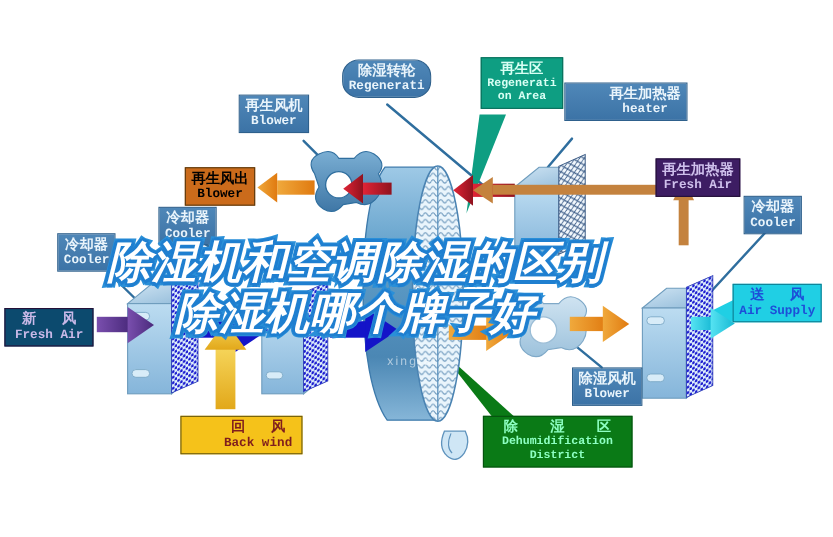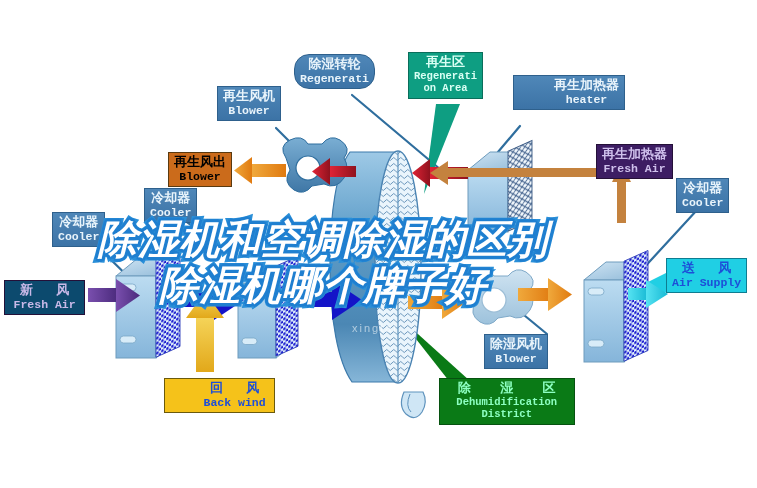--- a/index.html
+++ b/index.html
@@ -89,21 +89,21 @@
   }
   
   .lbl-cyan {
     background: #20cfe4;
     color: #1d4ed8;
     border: 1px solid #0e7d91;
   }
   
   .lbl-yellow {
     background: #f5c21a;
-    color: #1d4ed8;
+    color: #7f1d1d;
     border: 1px solid #6b5a0c;
     padding-left: 35px;
   }
 
   
   #title-overlay {
     position: absolute;
     left: 0;
     top: 216px;
     width: 646px;
@@ -352,31 +352,31 @@
 
       <g>
         <rect x="628" y="288" width="20" height="12" fill="url(#gradArrowCyan)"></rect>
         <polygon points="646,280 646,308 668,294" fill="url(#gradArrowCyan)"></polygon>
       </g>
     </g>
 
     <text x="352" y="332" font-family="Liberation Sans, sans-serif" font-size="11" letter-spacing="2" fill="#ffffff" opacity="0.55">xingtai</text>
   </svg>
 
-  <div class="label lbl-blue" style="left:294px; top:54px;border-radius:15px;">
+  <div class="label lbl-blue" style="left:311px; top:54px;border-radius:15px;">
     <span class="cn">除湿转轮</span>
     <span class="en">Regenerati</span>
   </div>
 
   <div class="label lbl-blue" style="left:217px; top:86px;">
     <span class="cn">再生风机</span>
     <span class="en">Blower</span>
   </div>
 
-  <div class="label lbl-teal" style="left:408px; top:52px;">
+  <div class="label lbl-teal" style="left:437px; top:52px;">
     <span class="cn">再生区</span>
     <span class="en small">Regenerati</span>
     <span class="en small">on Area</span>
   </div>
 
   <div class="label lbl-blue" style="left:513px; top:75px;padding-left:40px;">
     <span class="cn">再生加热器</span>
     <span class="en">heater</span>
   </div>
 
@@ -408,21 +408,21 @@
   <div class="label lbl-purple" style="left:4px; top:280px;">
     <span class="cn wide">新  风</span>
     <span class="en">Fresh Air</span>
   </div>
 
   <div class="label lbl-yellow" style="left:164px; top:378px;">
     <span class="cn wide">回  风</span>
     <span class="en">Back wind</span>
   </div>
 
-  <div class="label lbl-blue" style="left:484px; top:334px;">
+  <div class="label lbl-blue" style="left:520px; top:334px;">
     <span class="cn">除湿风机</span>
     <span class="en">Blower</span>
   </div>
 
   <div class="label lbl-green" style="left:439px; top:378px;">
     <span class="cn wide2">除  湿  区</span>
     <span class="en small">Dehumidification</span>
     <span class="en small">District</span>
   </div>
 

